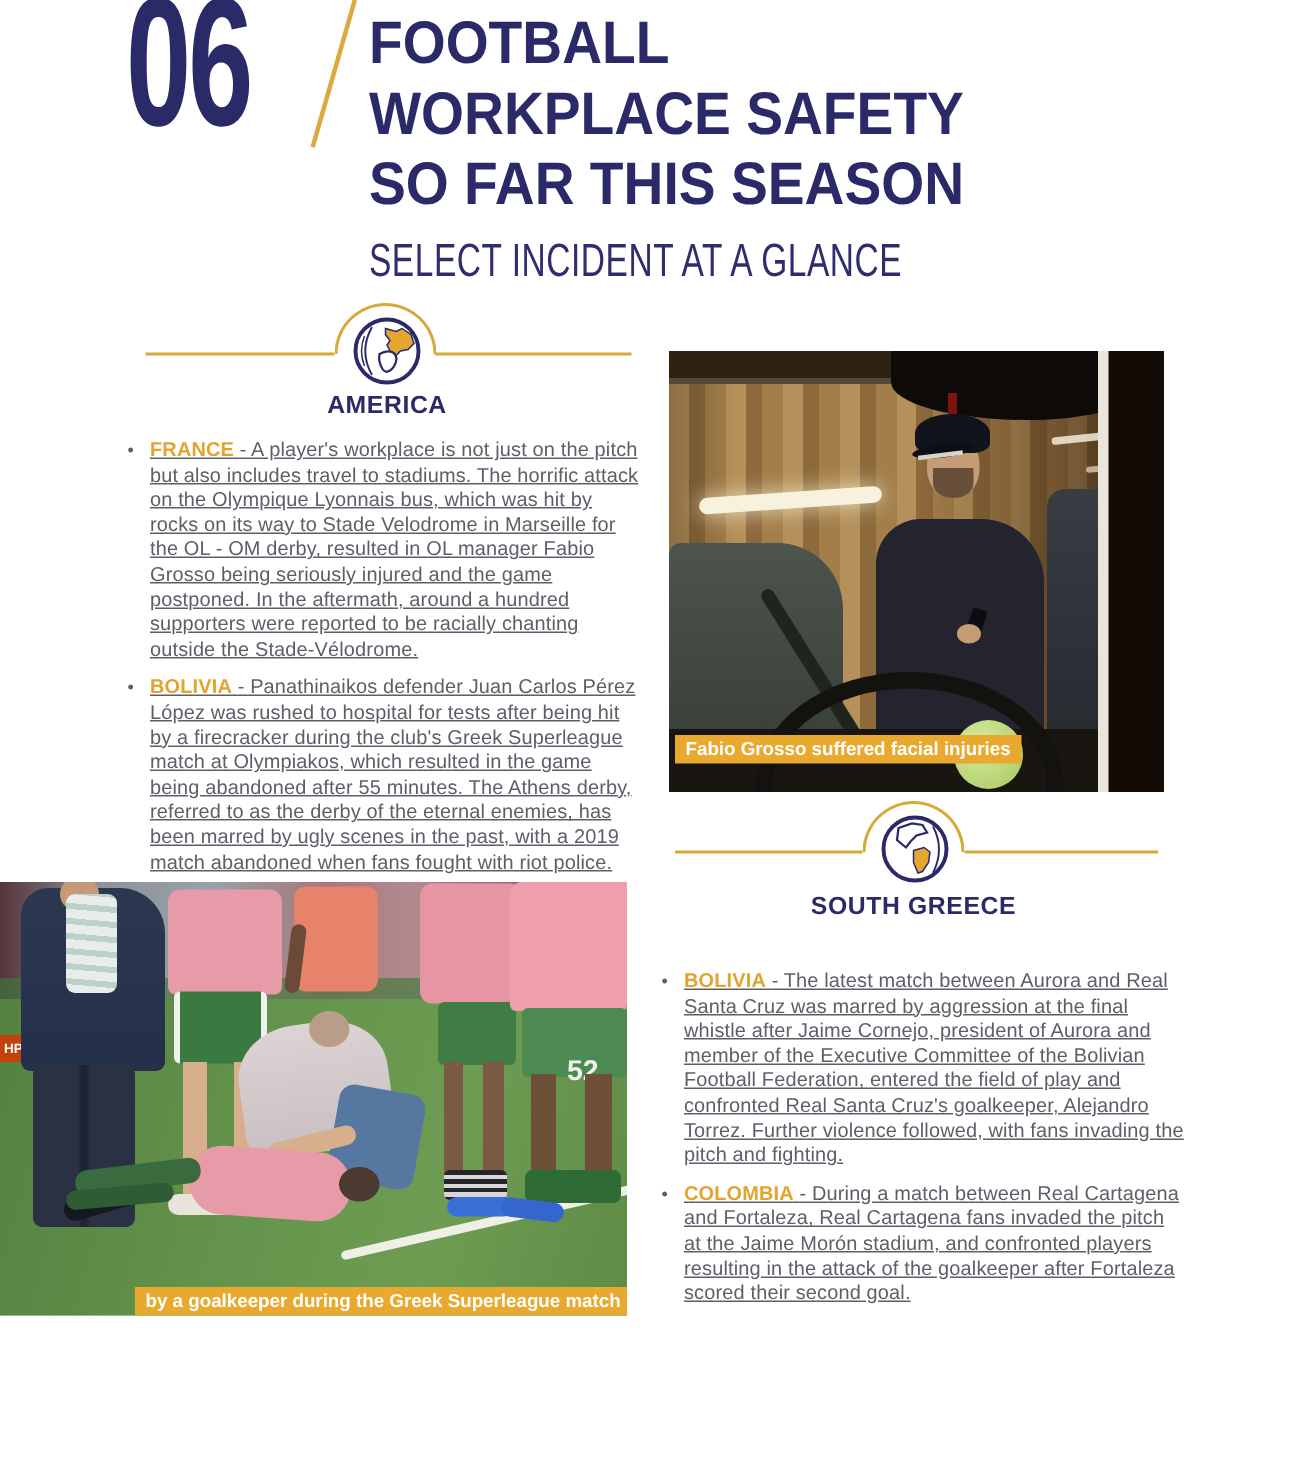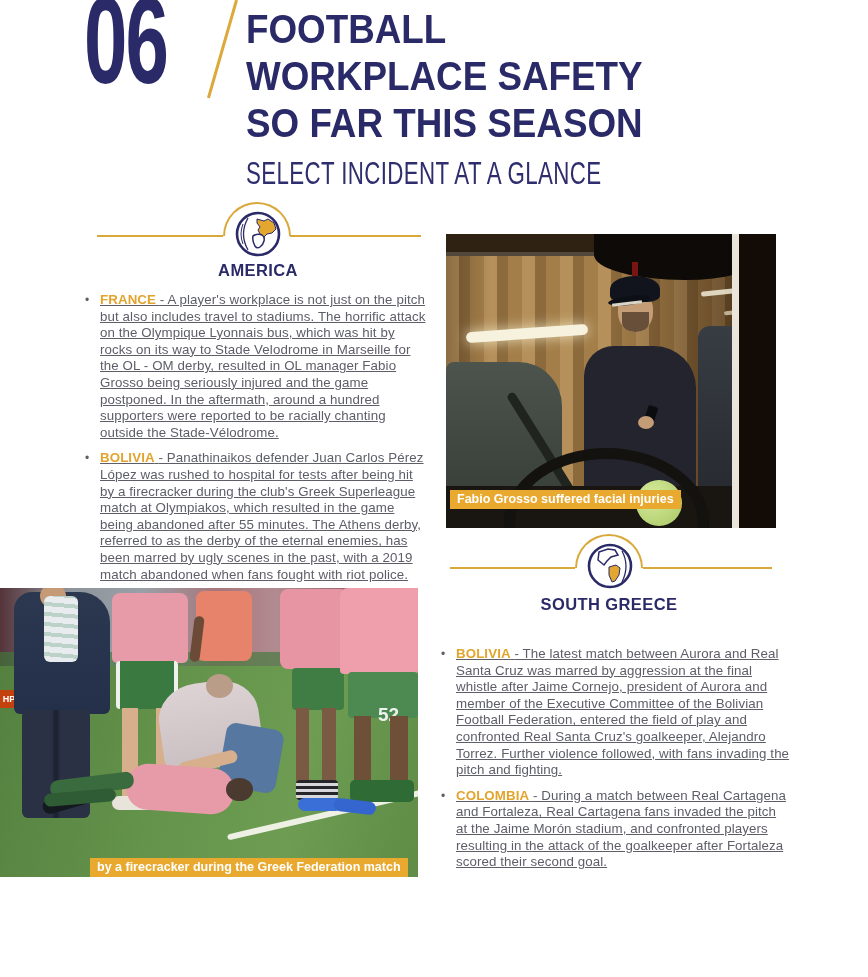--- a/index.html
+++ b/index.html
@@ -275,16 +275,16 @@
     <div class="abs medic-shirt"></div>
     <div class="abs medic-head"></div>
     <div class="abs medic-jeans"></div>
 
     <div class="abs injured-arm"></div>
     <div class="abs injured-bib"></div>
     <div class="abs injured-legs"></div>
     <div class="abs injured-sock"></div>
     <div class="abs injured-head"></div>
 
-    <div class="cap-strip" style="left:90px; top:270px;">by a firecracker during the Greek Federation match</div>
+    <div class="cap-strip" style="left:90px; top:270px;">by a goalkeeper during the Greek Superleague match</div>
   </div>
 
 </div>
 
 </body></html>

